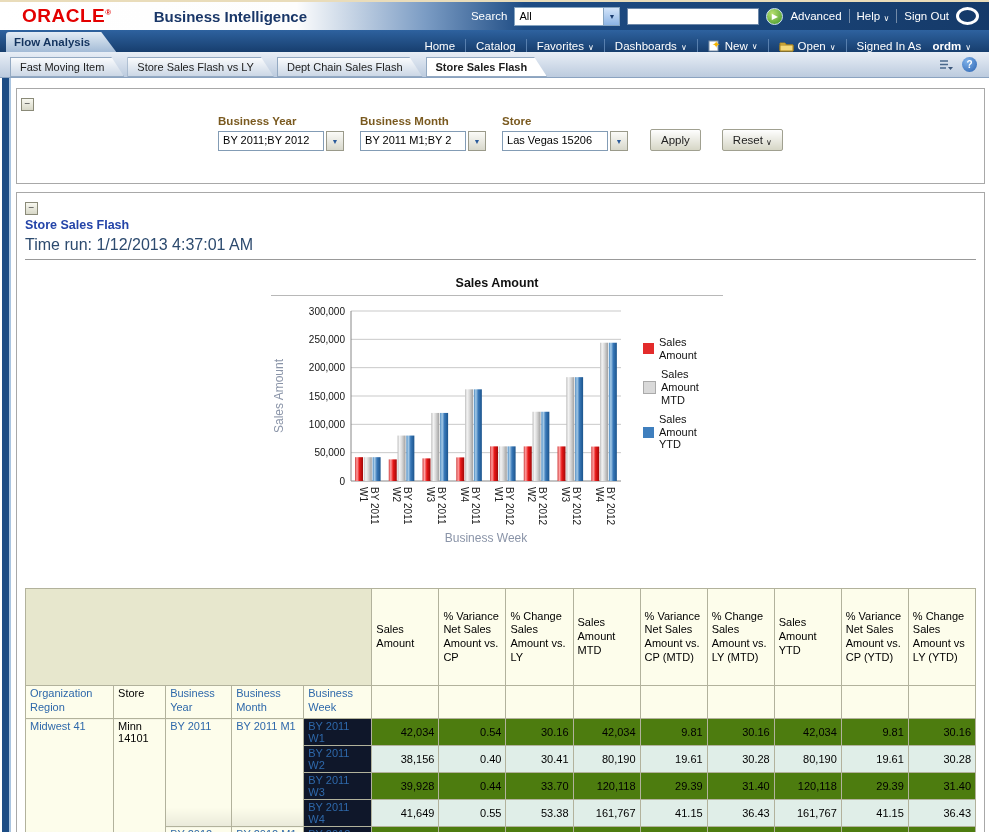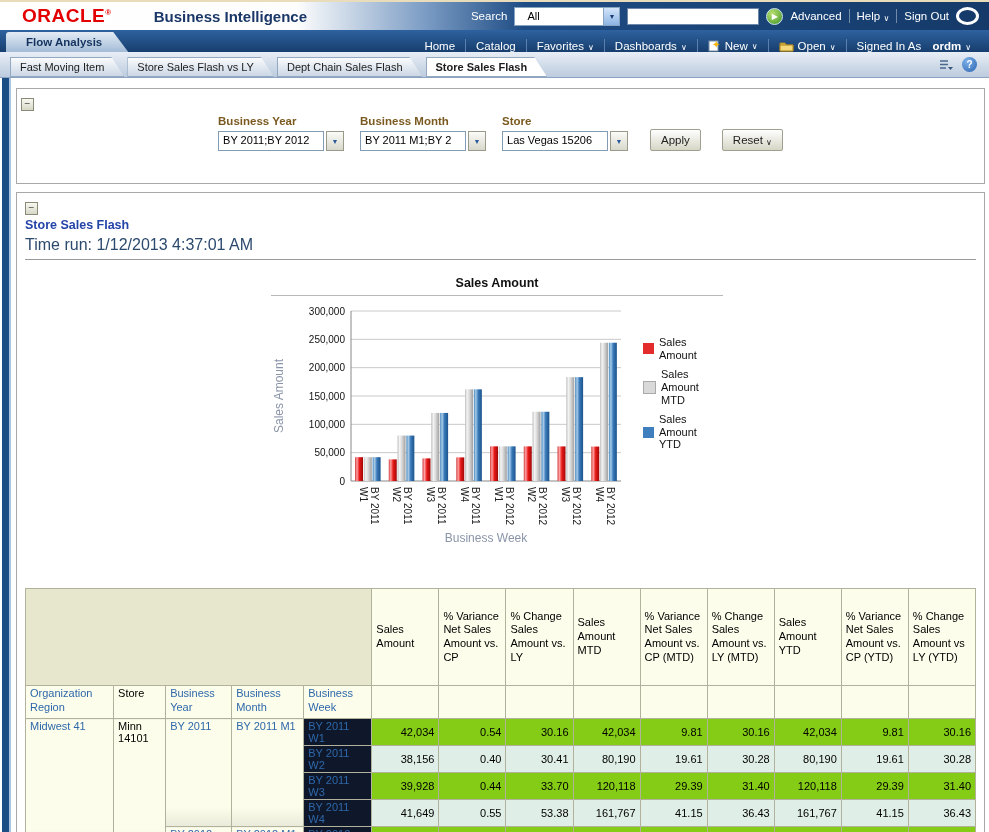--- a/index.html
+++ b/index.html
@@ -5,31 +5,31 @@
   html,body{margin:0;padding:0;}
   body{width:989px;height:832px;background:#fff;font-family:"Liberation Sans",sans-serif;position:relative;overflow:hidden;}
 
   
   .topbar{height:28px;border-top:2px solid #e9dcba;background:linear-gradient(90deg,#ffffff 0%,#fdfdfd 30%,#7b9cc4 43%,#1e4c84 53%,#153a69 100%);display:flex;align-items:center;}
   .logo{color:#e30000;font-weight:bold;font-size:19px;letter-spacing:.5px;margin-left:22px;}
   .logo sup{font-size:8px;}
   .bi-title{color:#1a3768;font-weight:bold;font-size:15px;margin-left:42px;}
   .top-right{margin-left:auto;display:flex;align-items:center;color:#fff;font-size:11.5px;gap:7px;padding-right:10px;}
   .scope{width:104px;height:17px;background:#fff;border:1px solid #86a4c0;display:flex;justify-content:space-between;align-items:center;font-size:11px;color:#000;}
-  .scope .val{padding-left:12px;}
+  .scope .val{padding-left:4px;}
   .scope .arrow{width:15px;height:100%;background:linear-gradient(#d3e4f9,#8cb4e4);border-left:1px solid #86a4c0;color:#1a3c6e;font-size:7px;display:flex;align-items:center;justify-content:center;}
   .search-input{width:126px;height:15px;border:1px solid #6c87a8;font-size:11px;padding:0 2px;}
   .go-btn{width:15px;height:15px;border-radius:50%;background:radial-gradient(circle at 35% 30%,#b8e070,#3e9428);color:#fff;font-size:8px;display:flex;align-items:center;justify-content:center;border:1px solid #cfe4f4;}
   .tdiv{width:1px;height:14px;background:rgba(255,255,255,.4);}
   .user-icon{width:17px;height:12px;border:3px solid #fff;border-radius:50%;}
   .chev{font-size:8px;position:relative;top:1px;}
 
   
   .navbar{height:22px;background:linear-gradient(#2e629f,#173e6e);display:flex;align-items:flex-end;}
-  .page-tab{height:20px;margin-left:6px;padding:0 26px 0 20px;background:linear-gradient(#e3ecf5,#a3bbd6);clip-path:polygon(0 0,calc(100% - 15px) 0,100% 100%,0 100%);font-weight:bold;color:#13335e;font-size:11.5px;line-height:20px;border-radius:3px 0 0 0;}
+  .page-tab{height:20px;margin-left:6px;padding:0 26px 0 8px;background:linear-gradient(#e3ecf5,#a3bbd6);clip-path:polygon(0 0,calc(100% - 15px) 0,100% 100%,0 100%);font-weight:bold;color:#13335e;font-size:11.5px;line-height:20px;border-radius:3px 0 0 0;}
   .nav-right{margin-left:auto;display:flex;align-items:flex-end;color:#fff;font-size:11.5px;height:100%;padding-right:8px;}
   .nav-item{padding:0 10px;display:flex;align-items:center;gap:4px;white-space:nowrap;}
   .nav-sep{width:1px;height:13px;background:#587fae;}
   .bold{font-weight:bold;}
 
   
   .tabbar{height:25px;background:linear-gradient(#e8eef6,#bccbde);border-bottom:1px solid #8ba3c0;display:flex;align-items:flex-end;padding-left:10px;position:relative;}
   .subtab{height:20px;line-height:20px;padding:0 20px 0 10px;margin-right:3px;font-size:11px;color:#1c1c1c;background:linear-gradient(#fcfdfe,#c9d5e4);clip-path:polygon(0 0,calc(100% - 13px) 0,100% 100%,0 100%);box-shadow:inset 0 0 0 1px #93a9c2;}
   .subtab.active{background:#fff;font-weight:bold;box-shadow:inset 0 0 0 1px #93a9c2;}
   .tab-icons{position:absolute;right:12px;top:5px;display:flex;gap:7px;align-items:center;}
@@ -67,21 +67,21 @@
   .grid{border-collapse:collapse;table-layout:fixed;width:100%;margin-top:40px;font-size:11px;color:#000;border:1px solid #9a9a8a;}
   .grid td,.grid th{border:1px solid #b2b29c;padding:1px 4px;overflow:hidden;}
   .corner{background:#e7e7cd;}
   th.measure{background:#fdfdeb;text-align:left;font-weight:normal;vertical-align:middle;line-height:1.25;}
   th.dimh{background:#fdfdeb;color:#2e68aa;text-align:left;font-weight:normal;vertical-align:top;line-height:1.25;}
   th.dimh.plain{color:#000;}
   td.dimh-empty{background:#fdfdeb;height:14px;}
   td.dimv{background:linear-gradient(#fdfdeb 82%,#eaeada);vertical-align:top;}
   td.weekc{background:#0f172a;}
   .link{color:#2e68aa;}
-  td.num{text-align:right;background:#84cc16;}
+  td.num{text-align:right;background:#4d7c0f;}
   tr.alt td.num{background:#e0eee8;}
   .grid tbody tr{height:17px;}
 </style>
 </head>
 <body>
 
 <div class="topbar">
   <span class="logo"><span>ORACLE</span><sup>®</sup></span>
   <span class="bi-title">Business Intelligence</span>
   <div class="top-right">

